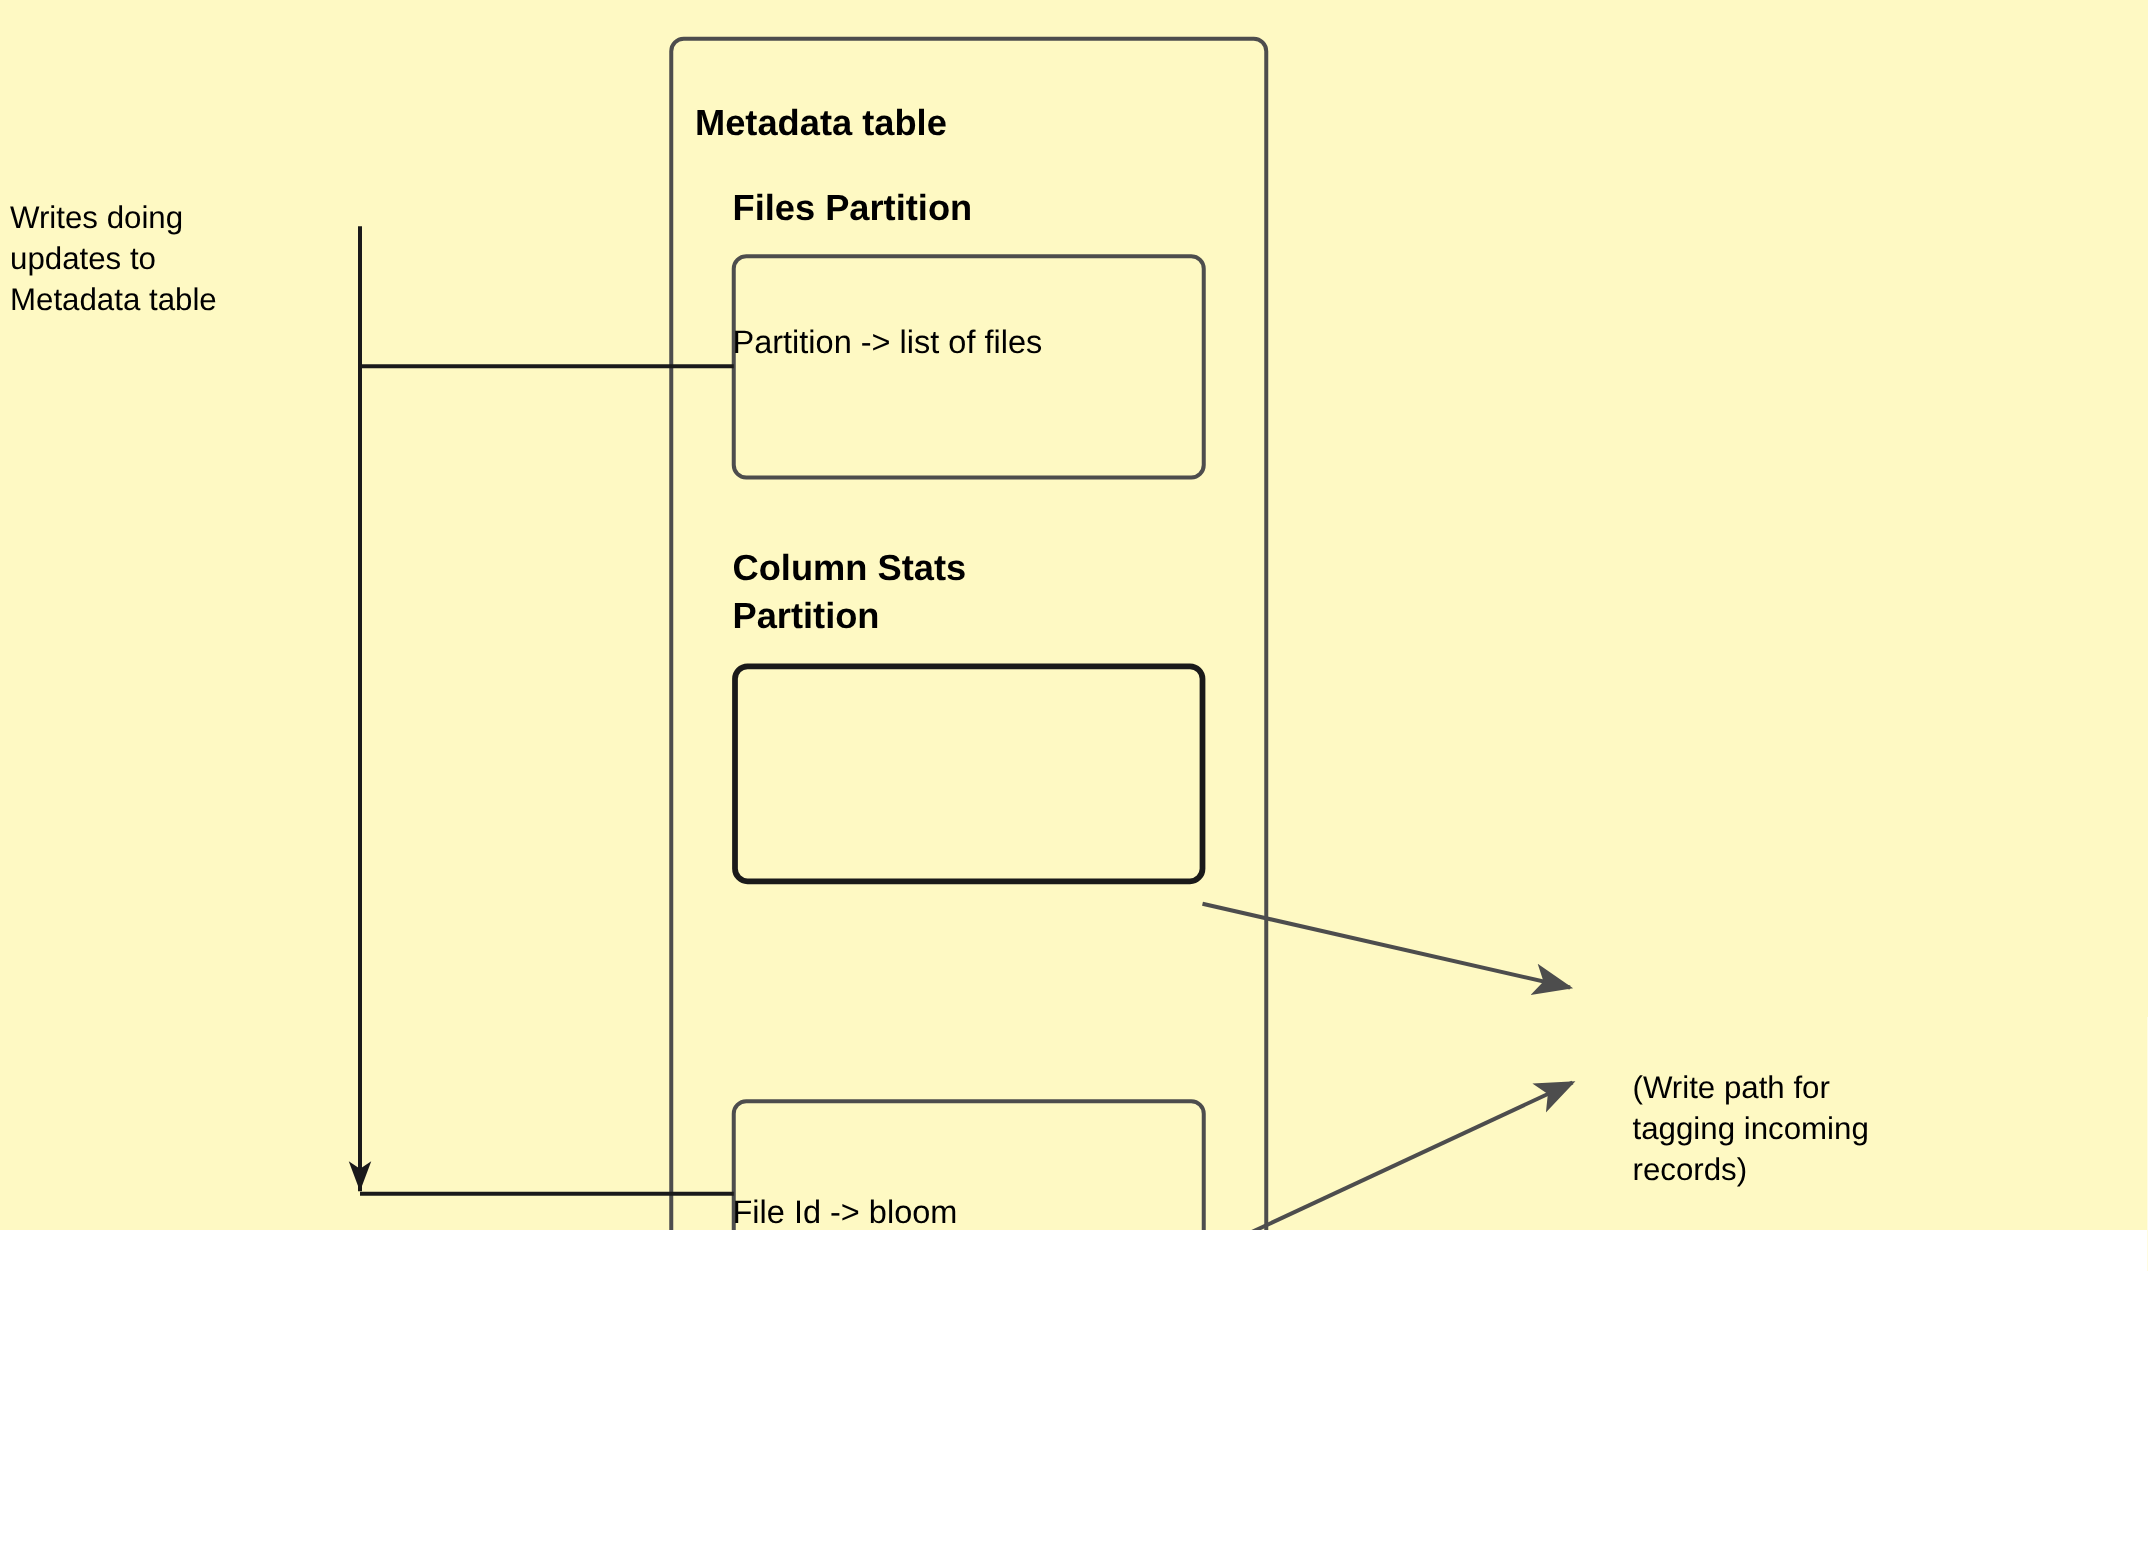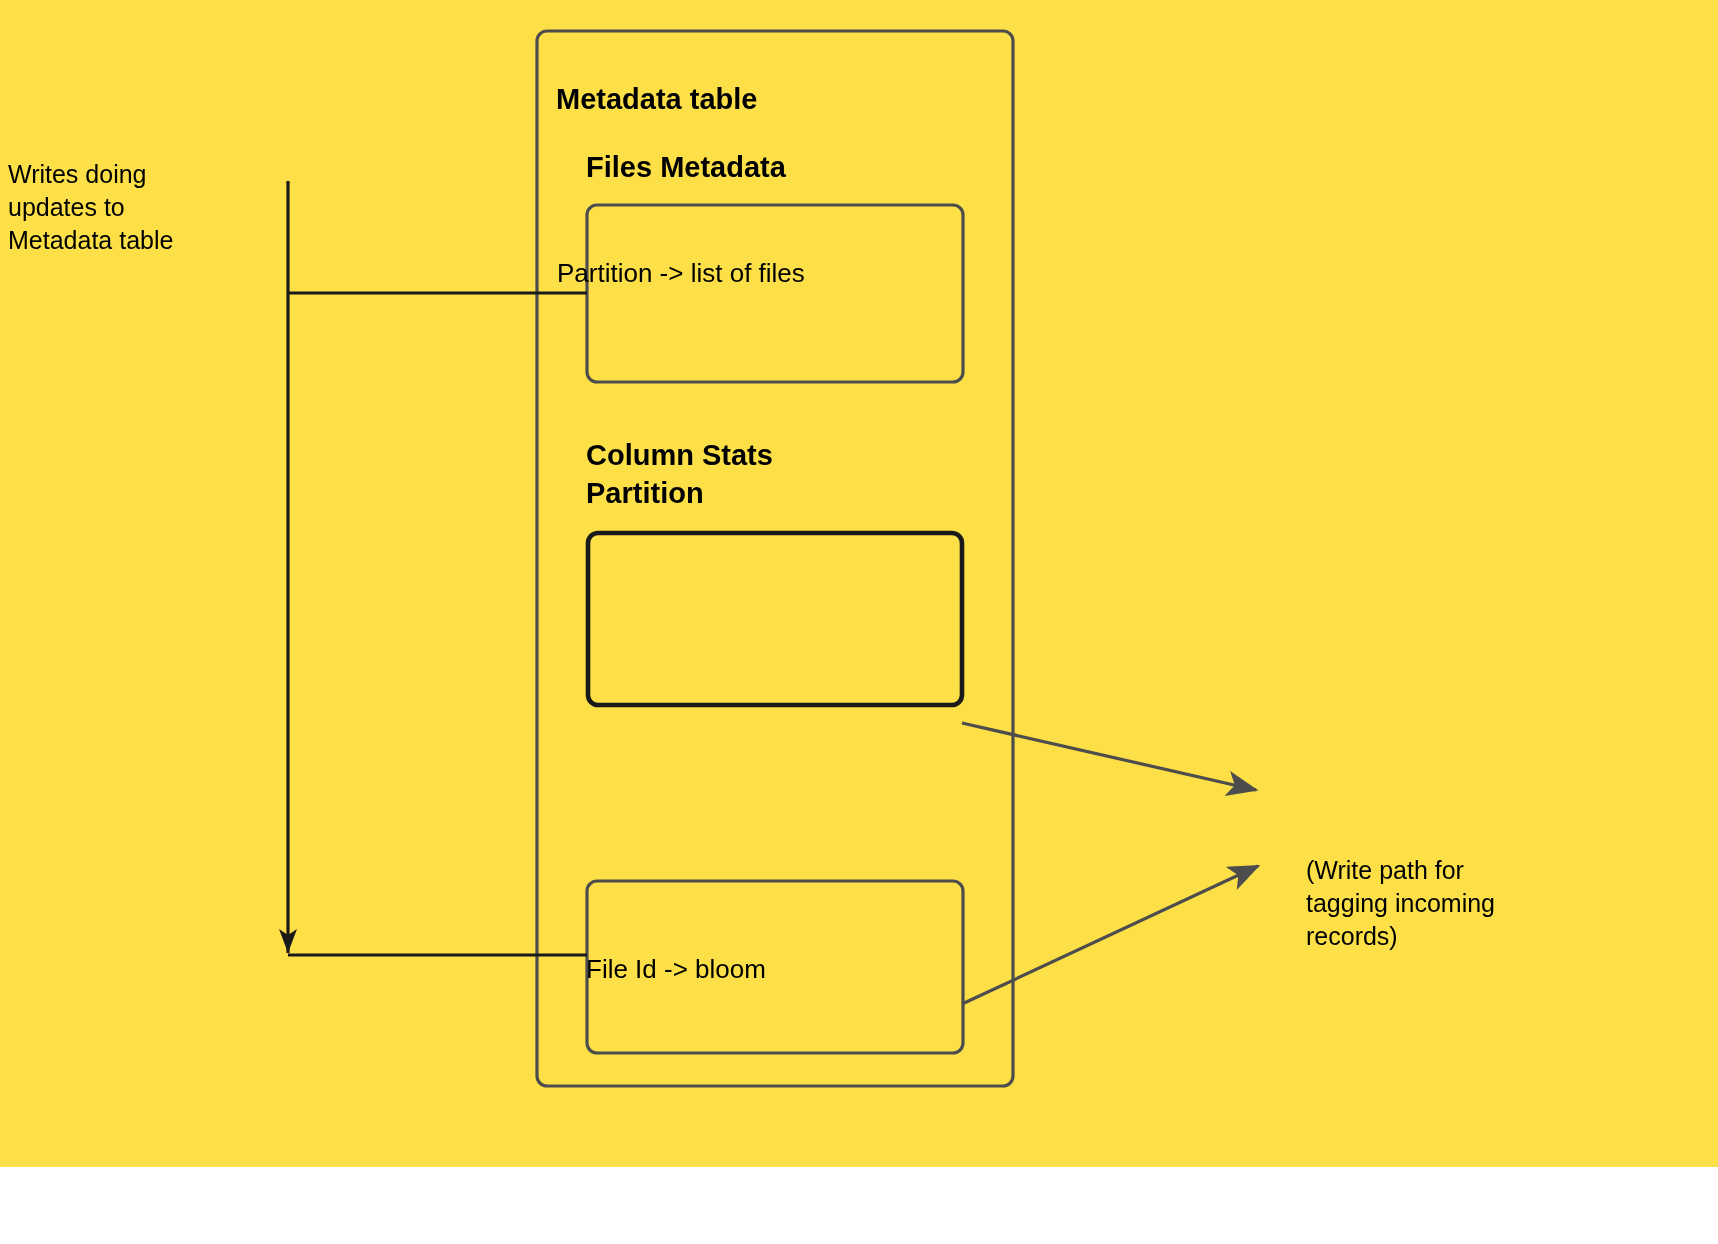--- a/index.html
+++ b/index.html
@@ -3,22 +3,22 @@
 <meta charset="utf-8">
 <style>
   html, body {
     margin: 0;
     padding: 0;
     background: #ffffff;
   }
   #canvas {
     position: relative;
     width: 1718px;
-    height: 1167px;
-    background: #fde047;
+    height: 984px;
+    background: #fef9c3;
     font-family: "Liberation Sans", sans-serif;
     overflow: hidden;
   }
   svg.layer {
     position: absolute;
     top: 0;
     left: 0;
     width: 1718px;
     height: 1244px;
     pointer-events: none;
@@ -39,21 +39,21 @@
     font-size: 29px;
     text-align: left;
   }
   .t-files-head {
     left: 586px;
     top: 148px;
     width: 378px;
     font-size: 29px;
   }
   .t-files-body {
-    left: 557px;
+    left: 586px;
     top: 256px;
     width: 378px;
     font-size: 26px;
   }
   .t-colstats-head {
     left: 586px;
     top: 436px;
     width: 378px;
     font-size: 29px;
   }
@@ -125,21 +125,21 @@
     <path d="M587,955 L288,955" fill="none" stroke="#1a1a1a" stroke-width="3.2"></path>
     <path d="M279,929 L288,953 L297,929 L288,935 z" fill="#1a1a1a"></path>
 
     <path d="M962,723 L1256,790" fill="none" stroke="#4d4d4d" stroke-width="3.2" marker-end="url(#arrowFilled)"></path>
 
     <path d="M962,1004 L1258,866" fill="none" stroke="#4d4d4d" stroke-width="3.2" marker-end="url(#arrowFilled)"></path>
   </svg>
 
   <div class="lbl bold t-outer-title">Metadata table</div>
 
-  <div class="lbl bold t-files-head">Files Metadata</div>
+  <div class="lbl bold t-files-head">Files Partition</div>
   <div class="lbl t-files-body">Partition -&gt; list of files</div>
 
   <div class="lbl bold t-colstats-head">Column Stats
 Partition</div>
 
   <div class="lbl t-bloom-body">File Id -&gt; bloom</div>
 
   <div class="lbl t-writes">Writes doing
 updates to
 Metadata table</div>

